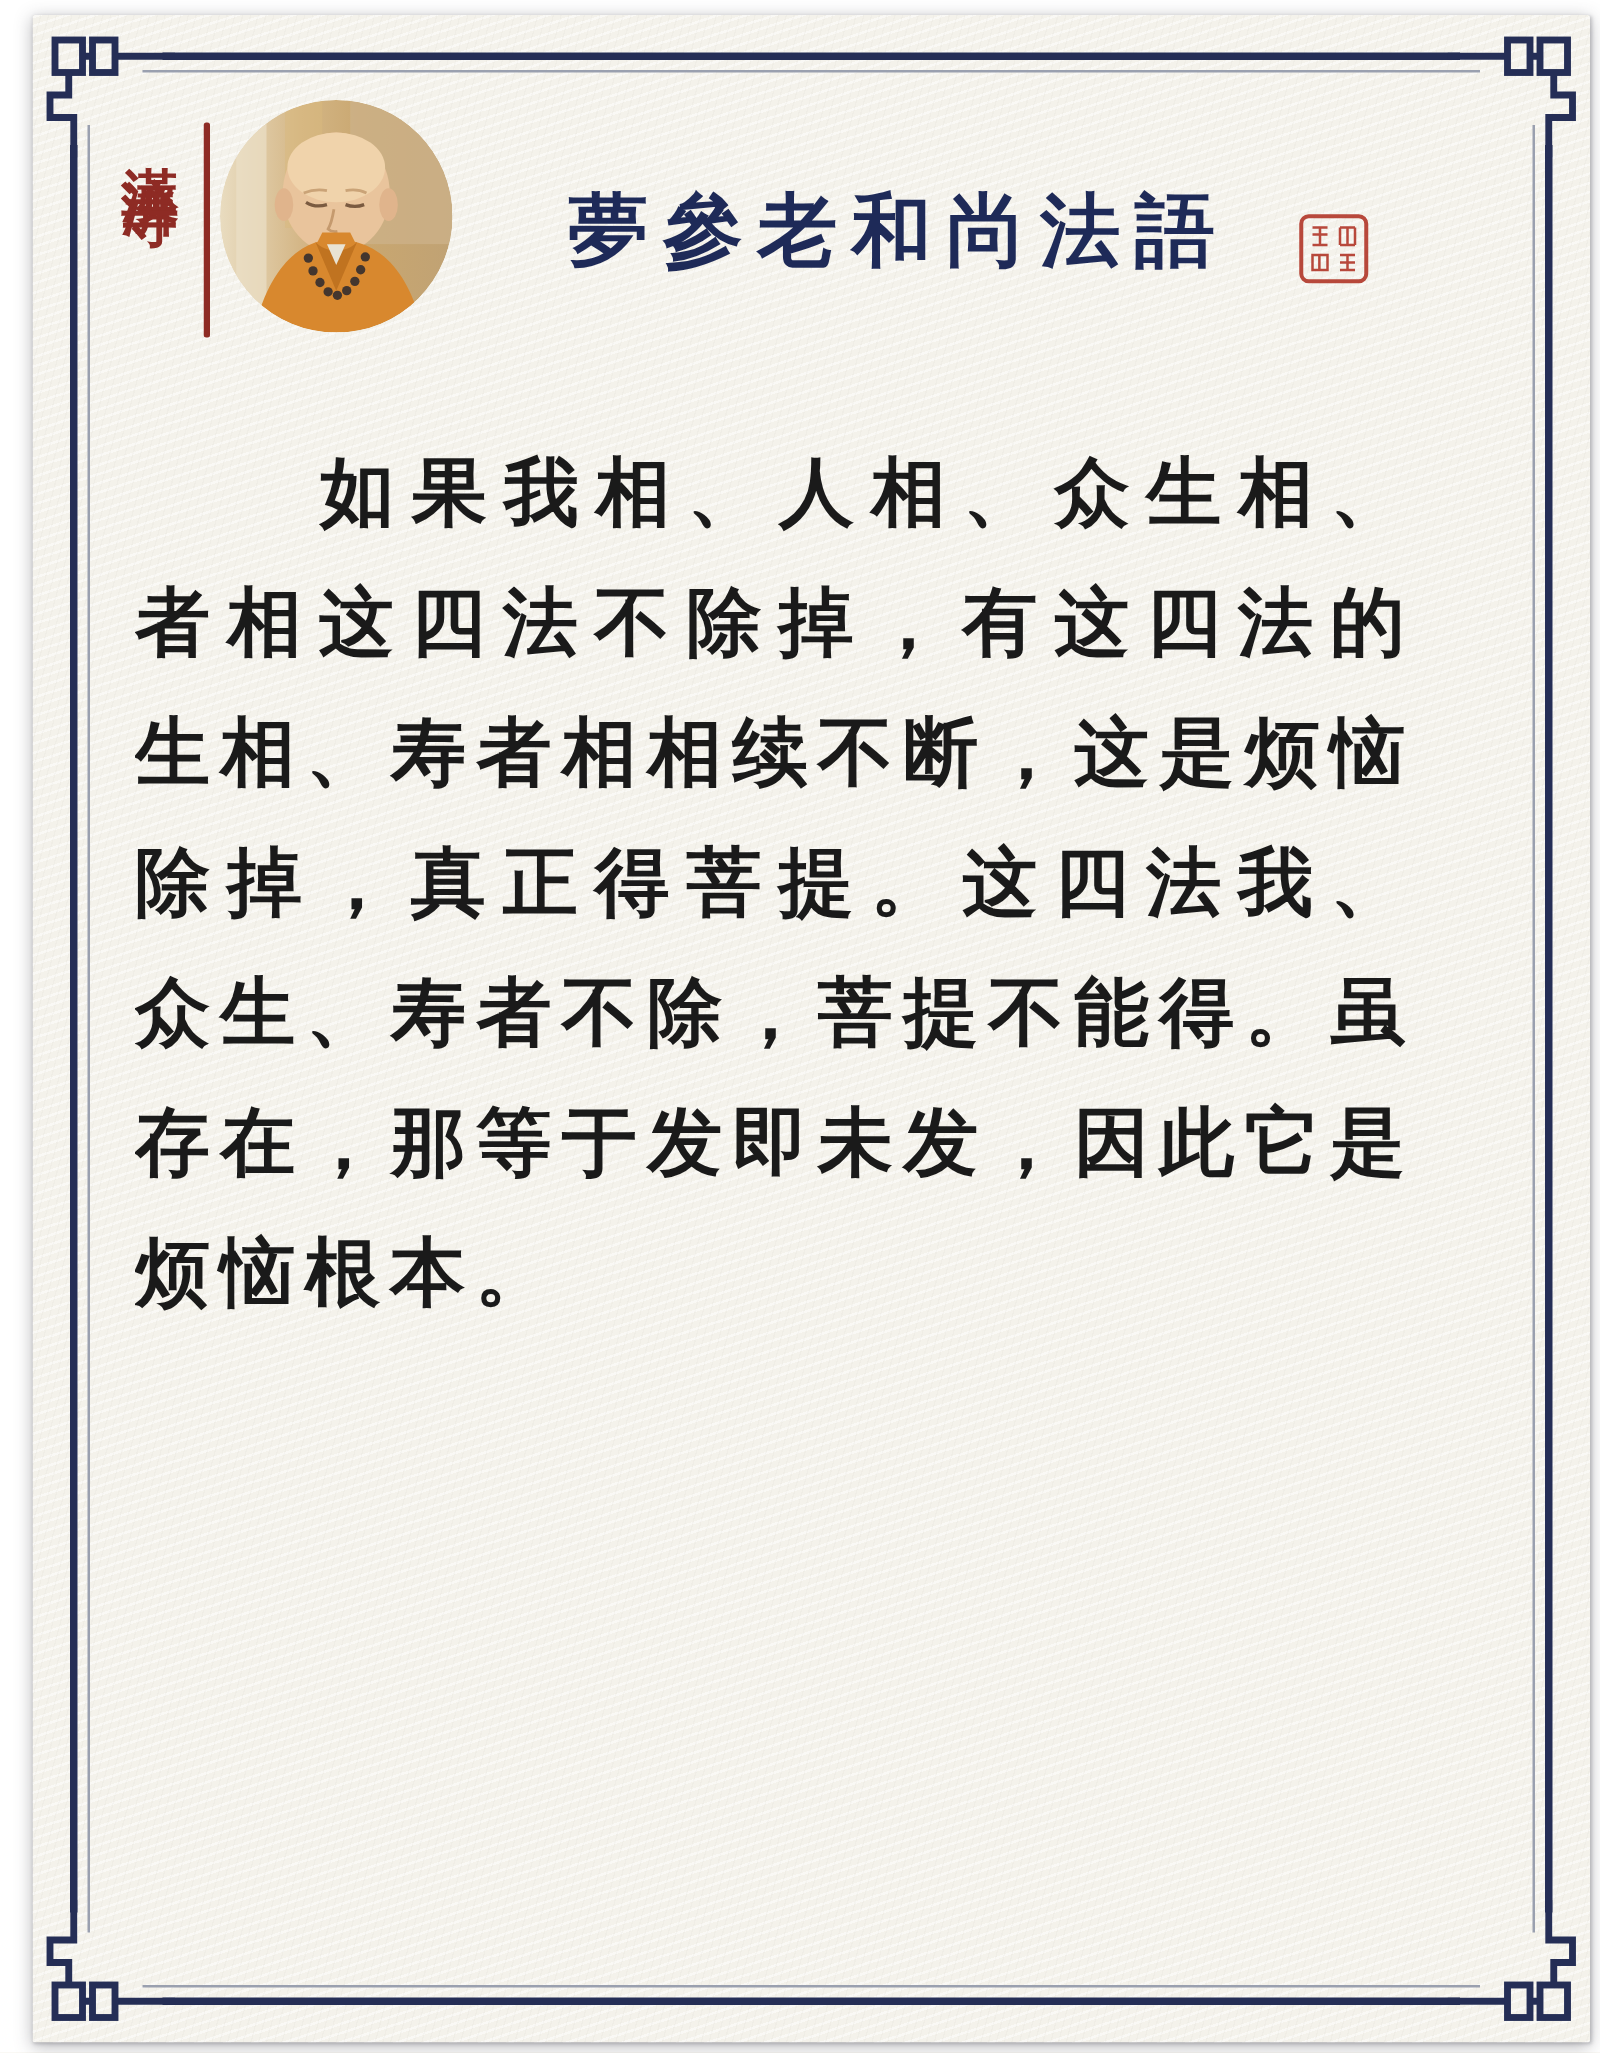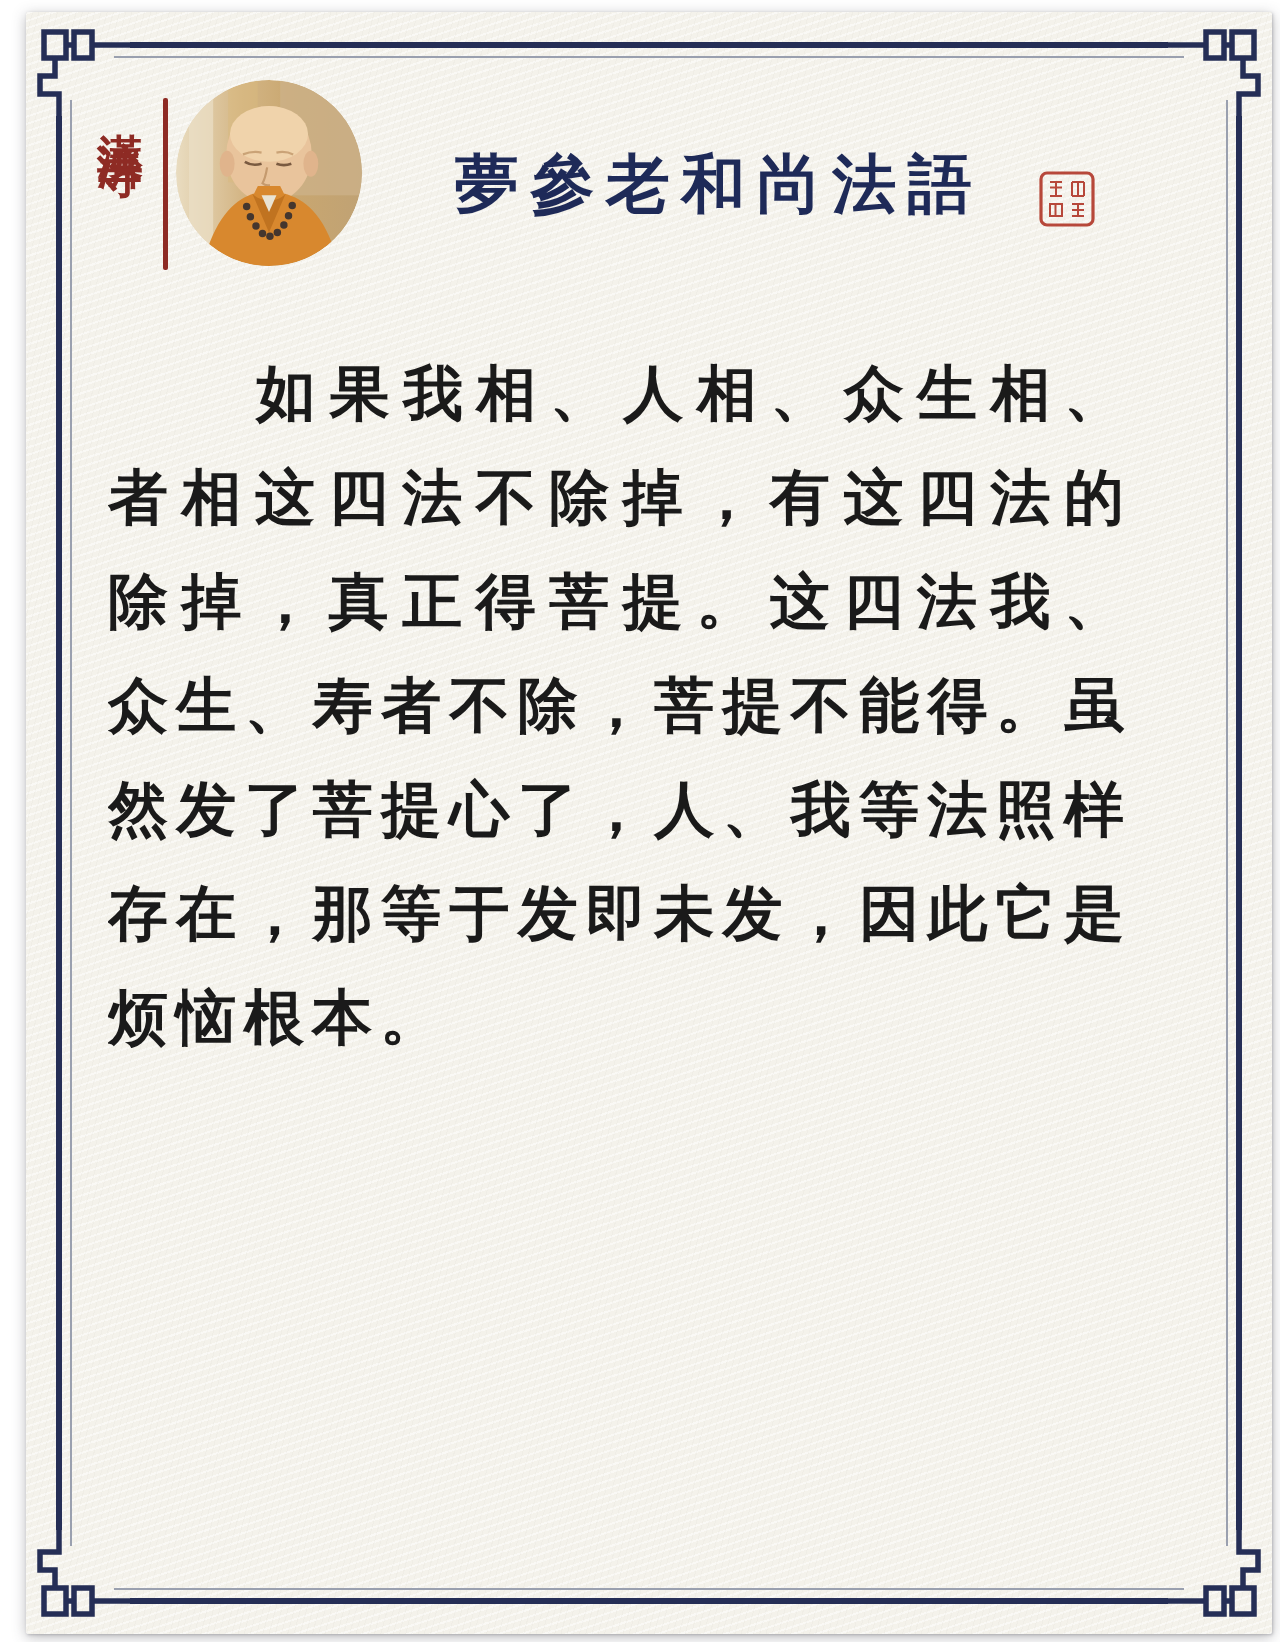--- a/index.html
+++ b/index.html
@@ -176,20 +176,20 @@
         <path d="M34 12 h12 M34 12 v14 M46 12 v14 M34 26 h12 M40 12 v14"></path>
         <path d="M12 34 h12 v12 h-12 z M17.5 34 v12"></path>
         <path d="M34 34 h12 M34 40 h12 M34 46 h12 M40 34 v12"></path>
       </g>
     </g>
   </svg>
 
   <div class="dharma-text">
     <div class="text-line indent">如果我相、人相、众生相、寿</div>
     <div class="text-line">者相这四法不除掉，有这四法的话，</div>
+    <div class="text-line">生相、寿者相相续不断，这是烦恼</div>
     <div class="text-line">除掉，真正得菩提。这四法我、人、</div>
     <div class="text-line">众生、寿者不除，菩提不能得。虽</div>
-    <div class="text-line">然发了菩提心了，人、我等法照样</div>
     <div class="text-line">存在，那等于发即未发，因此它是</div>
     <div class="text-line last">烦恼根本。</div>
   </div>
 
 </div>
 
 </body></html>

